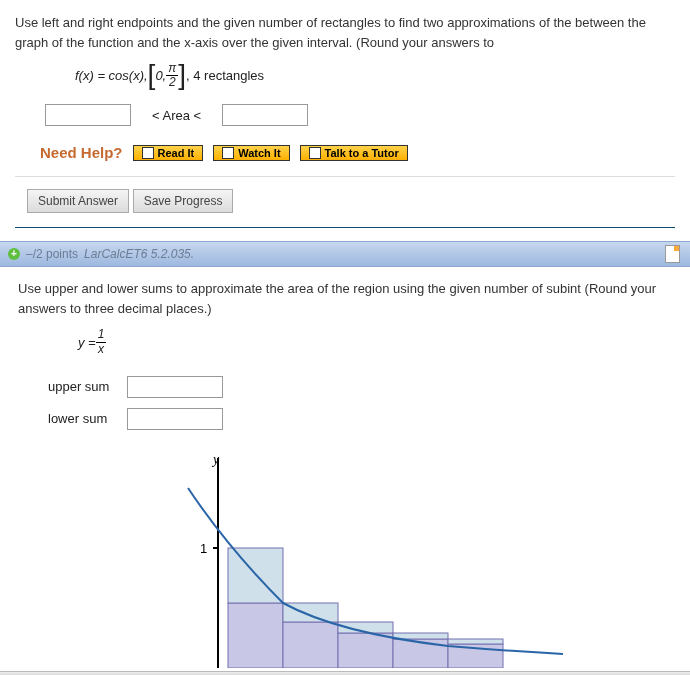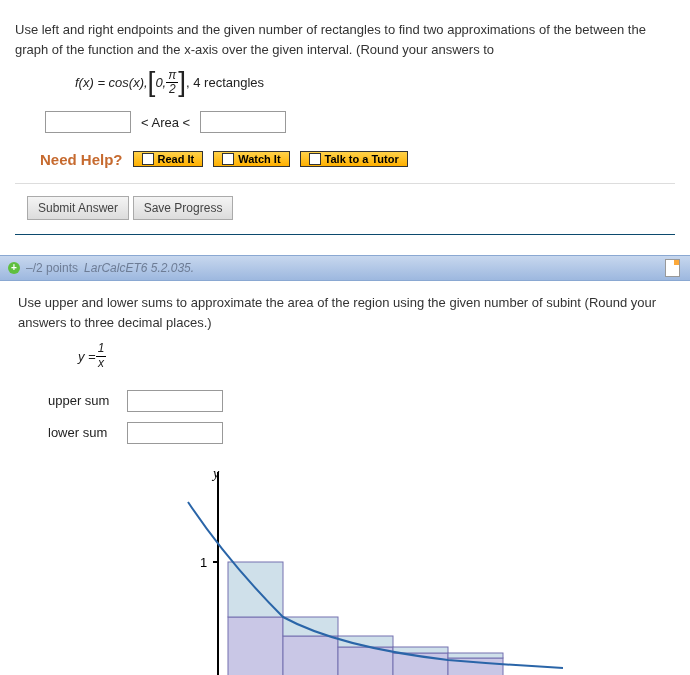--- a/index.html
+++ b/index.html
@@ -3,21 +3,21 @@
 <meta charset="utf-8">
 <style>
   body {
     margin: 0;
     font-family: Arial, Helvetica, sans-serif;
     font-size: 13px;
     color: #222;
     width: 690px;
   }
   .section {
-    padding: 20px 15px;
+    padding: 13px 15px;
   }
   .q-text {
     line-height: 1.5;
     color: #333;
   }
   .formula-row {
     padding: 10px 0 10px 60px;
     display: flex;
     align-items: center;
   }
@@ -26,29 +26,29 @@
     font-size: 28px;
     font-weight: normal;
     line-height: 0.8;
   }
   .frac {
     display: inline-flex; flex-direction: column; align-items: center; font-style: italic; vertical-align: middle;
   }
   .frac .num { border-bottom: 1px solid #000; padding: 0 2px; font-size:12px; line-height:1.1;}
   .frac .den { padding: 0 2px; font-size:12px; line-height:1.1;}
   .answer-row {
-    display: flex; align-items: center; gap: 10px; padding: 5px 0 10px 30px;
+    display: flex; align-items: center; gap: 21px; padding: 5px 0 10px 30px;
   }
   input.ans {
     width: 80px; height: 18px;
     border: 1px solid #999;
     background: #fff;
   }
   .help-row {
-    display: flex; align-items: flex-start; gap: 10px; padding: 8px 0 15px 25px;
+    display: flex; align-items: center; gap: 10px; padding: 8px 0 15px 25px;
     border-bottom: 1px solid #ddd;
   }
   .need-help {
     color: #c66a2f; font-weight: bold; font-size: 15px;
   }
   .help-btn {
     background: linear-gradient(#ffd24a,#ffb000);
     border: 1px solid #333;
     font-size: 11px; font-weight: bold; padding: 1px 8px; cursor: pointer;
     display: inline-flex; align-items: center; gap:4px;

